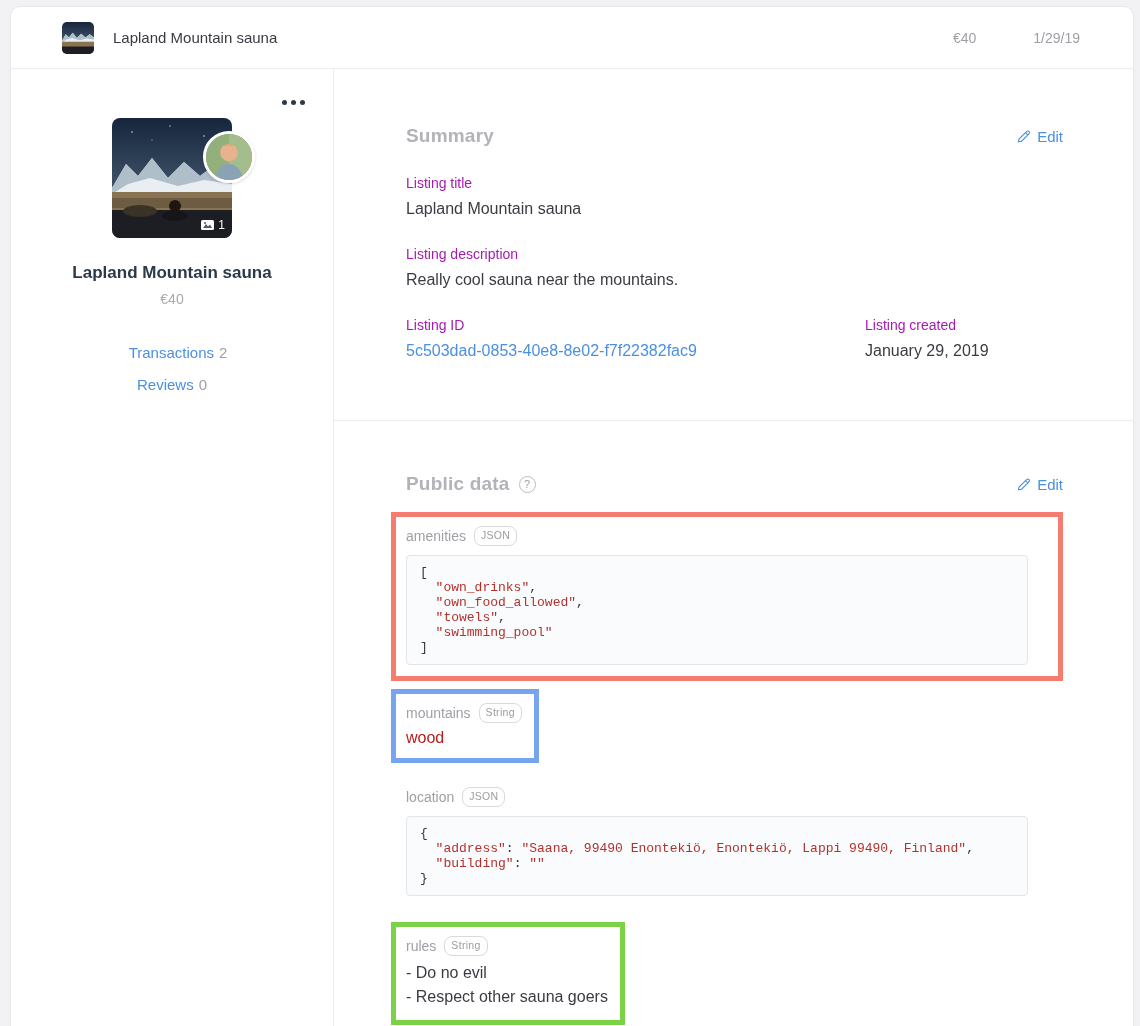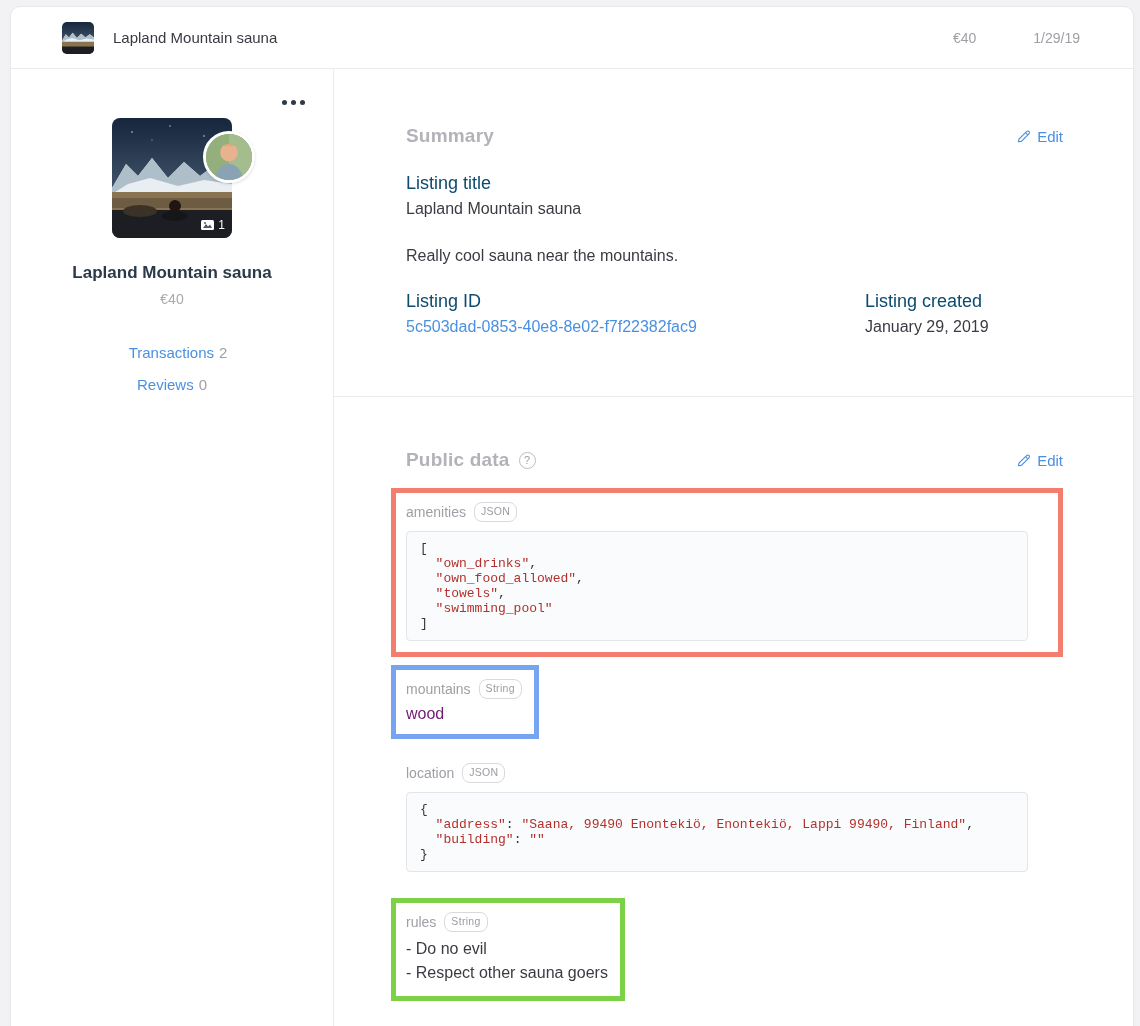--- a/index.html
+++ b/index.html
@@ -124,21 +124,21 @@
   .edit-link {
     margin-left: auto;
     display: inline-flex; align-items: center; gap: 6px;
     color: #4a90e2; font-size: 15px;
     text-decoration: none; cursor: pointer;
   }
   .edit-link svg { display: block; }
 
   .field { margin-top: 28px; }
   .field:first-of-type { margin-top: 36px; }
-  .field-label { font-size: 18px; color: #0c4a6e; line-height: 17px; }
+  .field-label { font-size: 14px; color: #a21caf; line-height: 17px; }
   .field-value { font-size: 16px; color: #3b3b43; line-height: 19px; margin-top: 7px; }
   .field-row { display: flex; margin-top: 28px; }
   .field-row .field { margin-top: 0; flex: 1 1 auto; }
   .field-row .field.col-right { flex: 0 0 198px; }
   .id-link { color: #4a90e2; text-decoration: none; cursor: pointer; }
 
   
   .pd-field { margin-top: 24px; }
   .pd-label-row { display: flex; align-items: center; }
   .pd-label { font-size: 14px; color: #9fa0a6; }
@@ -165,21 +165,21 @@
     overflow: hidden;
   }
   .code-block .str { color: #b3312d; }
   .highlight {
     border: 5px solid transparent;
     margin-left: -15px;
     padding: 9px 12px 11px 10px;
   }
   .highlight.block { margin-top: 17px; }
   .highlight.fit { width: fit-content; margin-top: 8px; }
-  .pd-value { font-size: 16px; color: #701a75; margin-top: 6px; }
+  .pd-value { font-size: 16px; color: #b91c1c; margin-top: 6px; }
   .pd-lines div { font-size: 16px; color: #3b3b43; line-height: 24px; }
   .pd-lines { margin-top: 5px; }
   .loc-field { }
   .rules-wrap-row { margin-top: 26px; }
   .amen-code { width: 622px; }
   .loc-code { width: 622px; }
 </style>
 </head>
 <body>
 
@@ -284,20 +284,21 @@
             <span>Edit</span>
           </a>
         </div>
 
         <div class="field">
           <div class="field-label">Listing title</div>
           <div class="field-value">Lapland Mountain sauna</div>
         </div>
 
         <div class="field">
+          <div class="field-label">Listing description</div>
           <div class="field-value">Really cool sauna near the mountains.</div>
         </div>
 
         <div class="field-row">
           <div class="field">
             <div class="field-label">Listing ID</div>
             <div class="field-value"><a class="id-link">5c503dad-0853-40e8-8e02-f7f22382fac9</a></div>
           </div>
           <div class="field col-right">
             <div class="field-label">Listing created</div>

